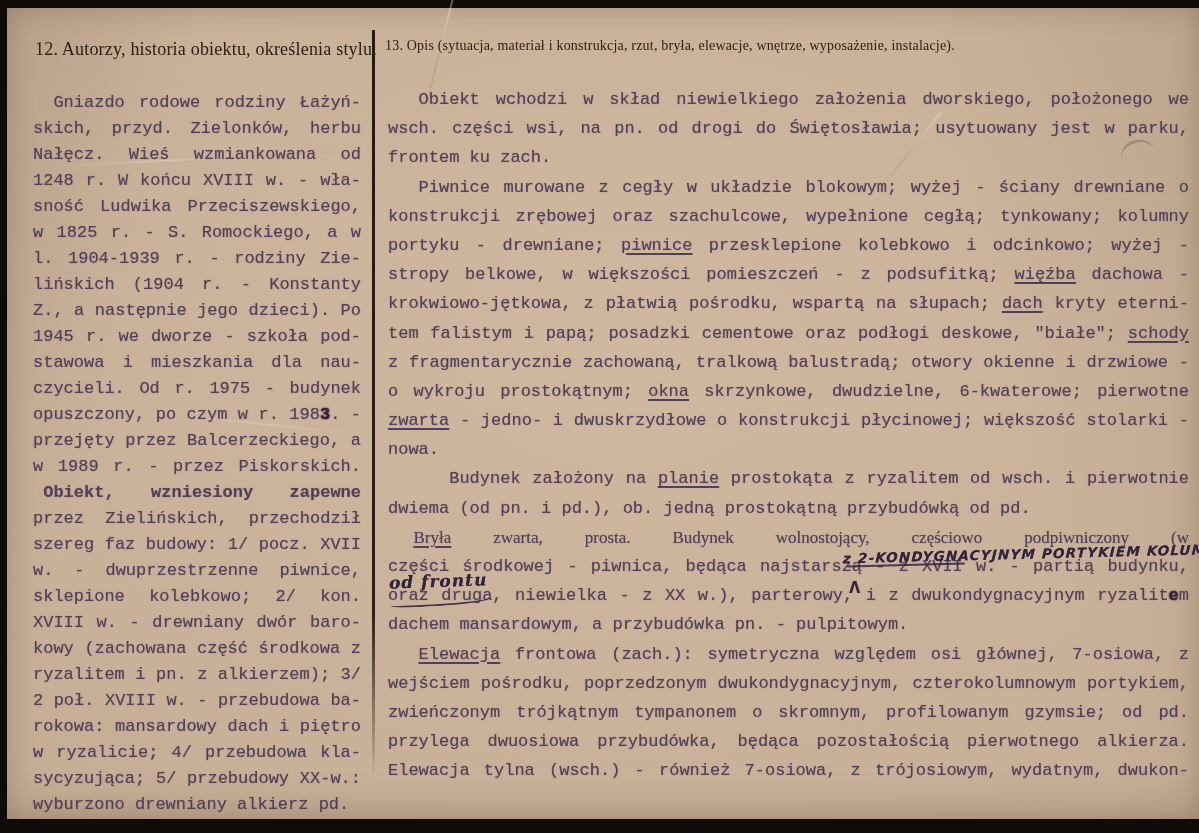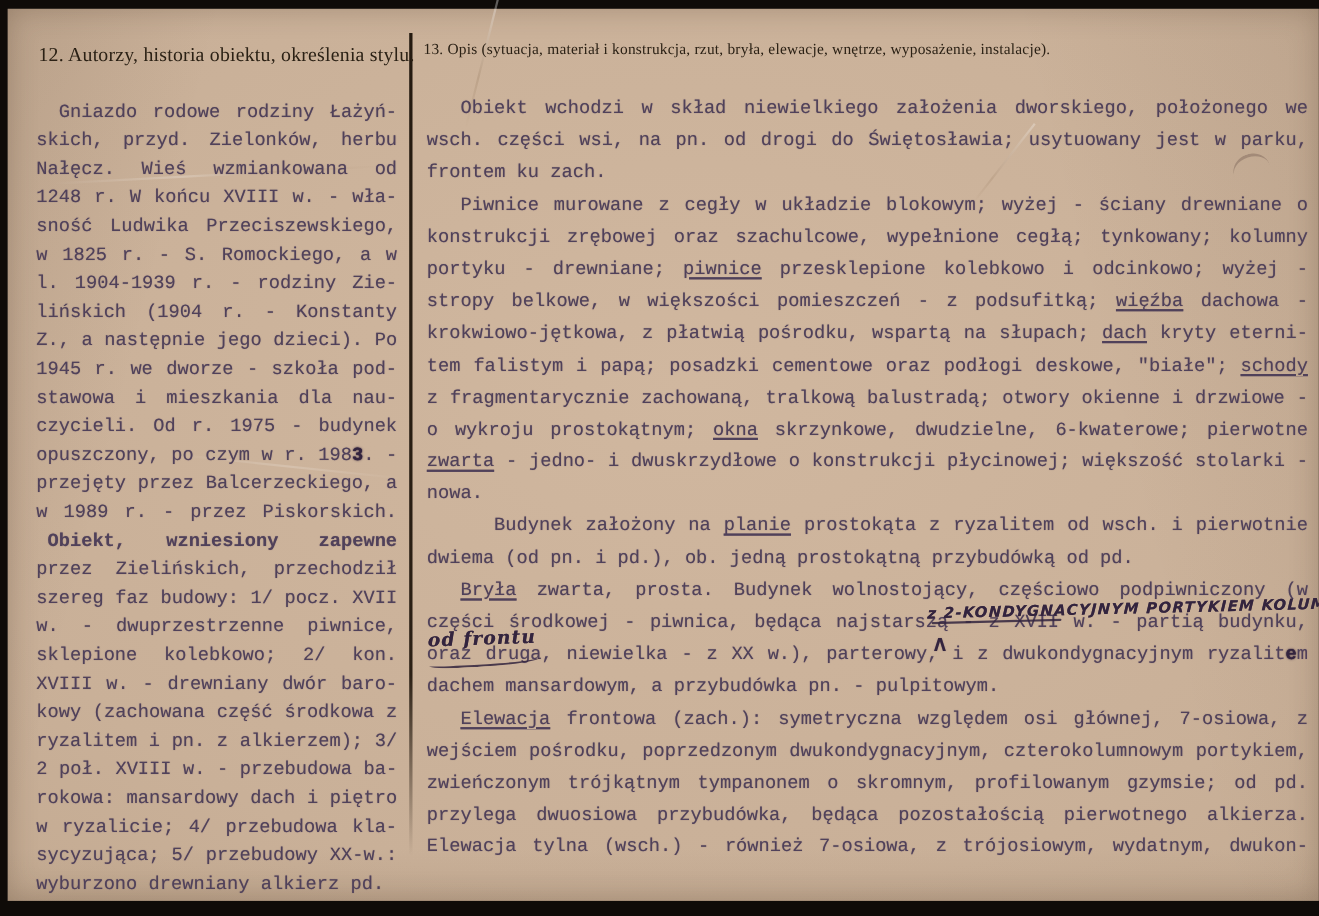--- a/index.html
+++ b/index.html
@@ -153,21 +153,21 @@
       <div class="line">portyku - drewniane; <u>piwnice</u> przesklepione kolebkowo i odcinkowo; wyżej -</div>
       <div class="line">stropy belkowe, w większości pomieszczeń - z podsufitką; <u>więźba</u> dachowa -</div>
       <div class="line">krokwiowo-jętkowa, z płatwią pośrodku, wspartą na słupach; <u>dach</u> kryty eterni-</div>
       <div class="line">tem falistym i papą; posadzki cementowe oraz podłogi deskowe, "białe"; <u>schody</u></div>
       <div class="line">z fragmentarycznie zachowaną, tralkową balustradą; otwory okienne i drzwiowe -</div>
       <div class="line">o wykroju prostokątnym; <u>okna</u> skrzynkowe, dwudzielne, 6-kwaterowe; pierwotne</div>
       <div class="line"><u>zwarta</u> - jedno- i dwuskrzydłowe o konstrukcji płycinowej; większość stolarki -</div>
       <div class="line al">nowa.</div>
       <div class="line" style="padding-left: 6ch;">Budynek założony na <u>planie</u> prostokąta z ryzalitem od wsch. i pierwotnie</div>
       <div class="line al">dwiema (od pn. i pd.), ob. jedną prostokątną przybudówką od pd.</div>
-      <div class="line" style="padding-left: 3ch;"><u>Bryła</u> zwarta, prosta. Budynek wolnostojący, częściowo podpiwniczony (w</div>
+      <div class="line" style="padding-left: 3ch; font-family: Liberation Serif, serif;"><u>Bryła</u> zwarta, prosta. Budynek wolnostojący, częściowo podpiwniczony (w</div>
       <div class="line">części środkowej - piwnica, będąca najstarszą - z XVII w. - partią budynku,</div>
       <div class="line">oraz druga, niewielka - z XX w.), parterowy,<span class="caret">Λ</span> i z dwukondygnacyjnym ryzalit<span class="inked">e</span>m</div>
       <div class="line al">dachem mansardowym, a przybudówka pn. - pulpitowym.</div>
       <div class="line" style="padding-left: 3ch;"><u>Elewacja</u> frontowa (zach.): symetryczna względem osi głównej, 7-osiowa, z</div>
       <div class="line">wejściem pośrodku, poprzedzonym dwukondygnacyjnym, czterokolumnowym portykiem,</div>
       <div class="line">zwieńczonym trójkątnym tympanonem o skromnym, profilowanym gzymsie; od pd.</div>
       <div class="line">przylega dwuosiowa przybudówka, będąca pozostałością pierwotnego alkierza.</div>
       <div class="line">Elewacja tylna (wsch.) - również 7-osiowa, z trójosiowym, wydatnym, dwukon-</div>
     </div>
 

